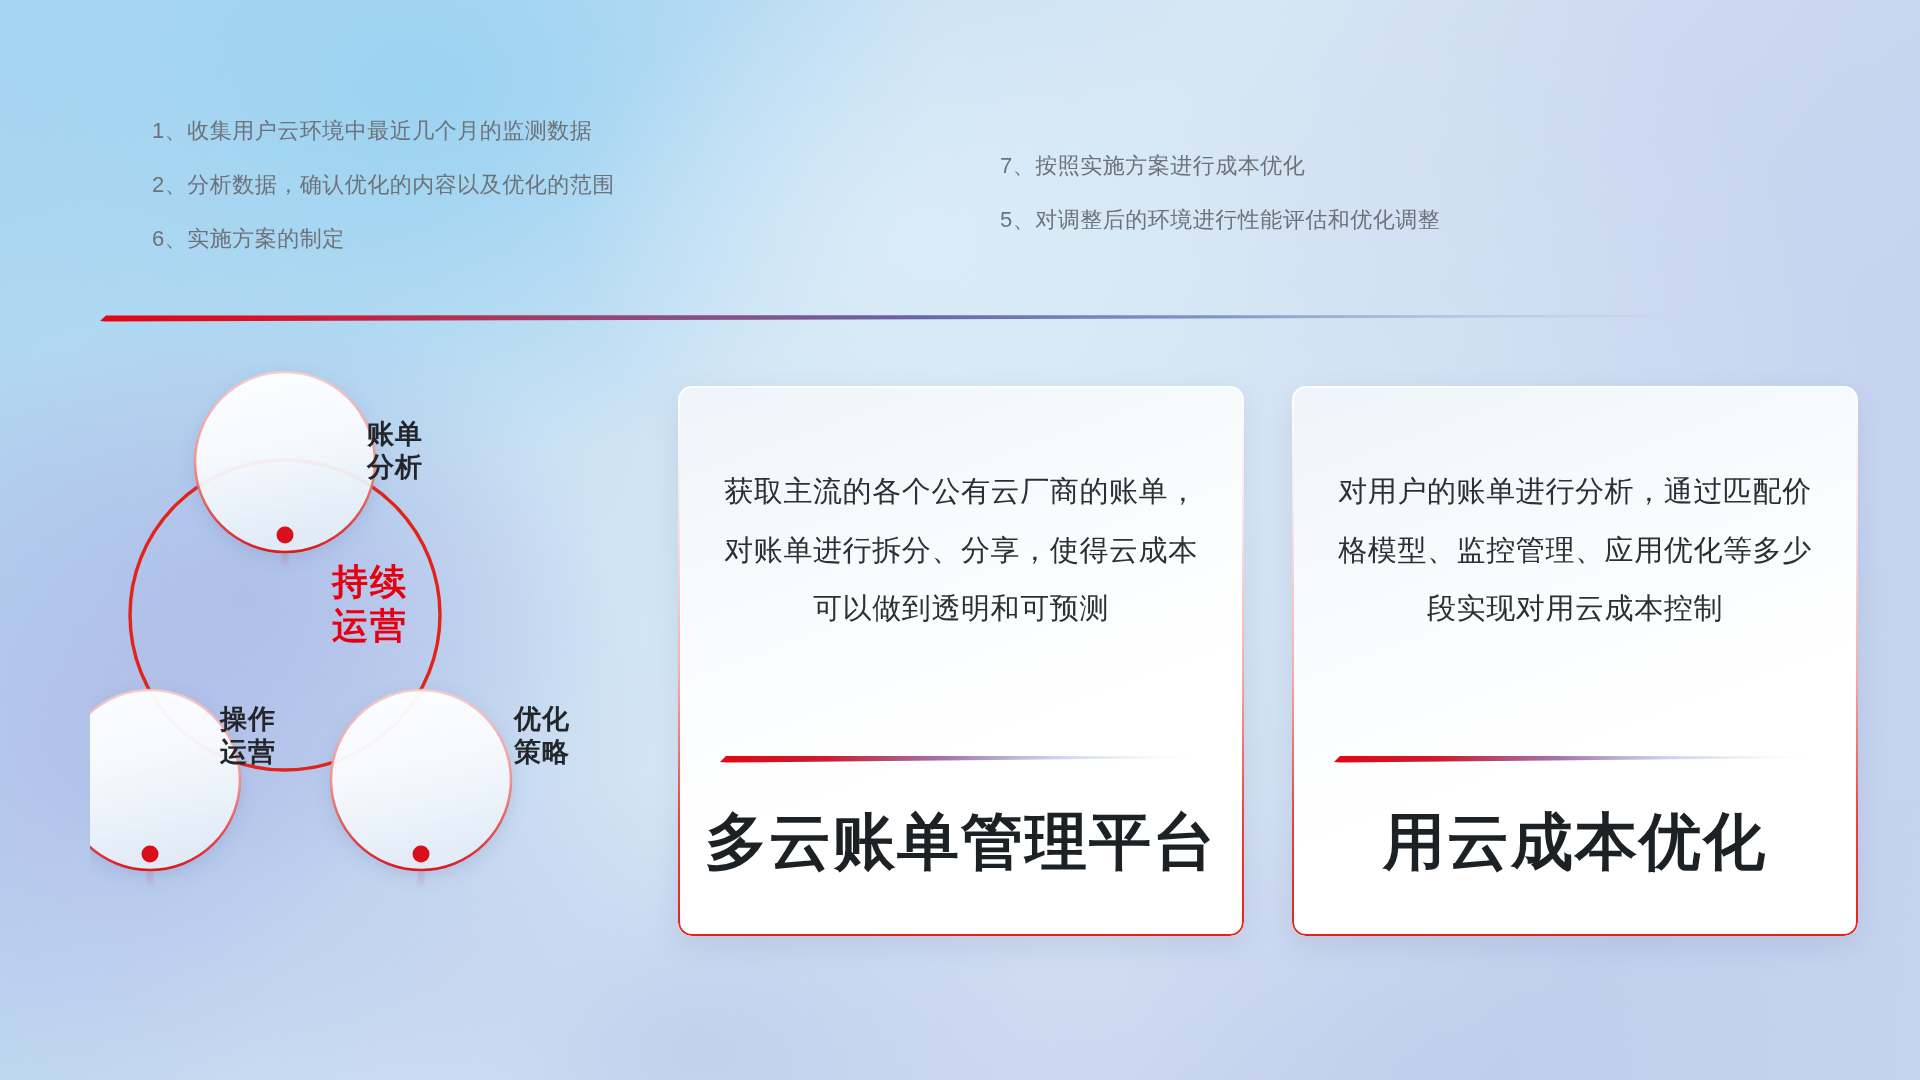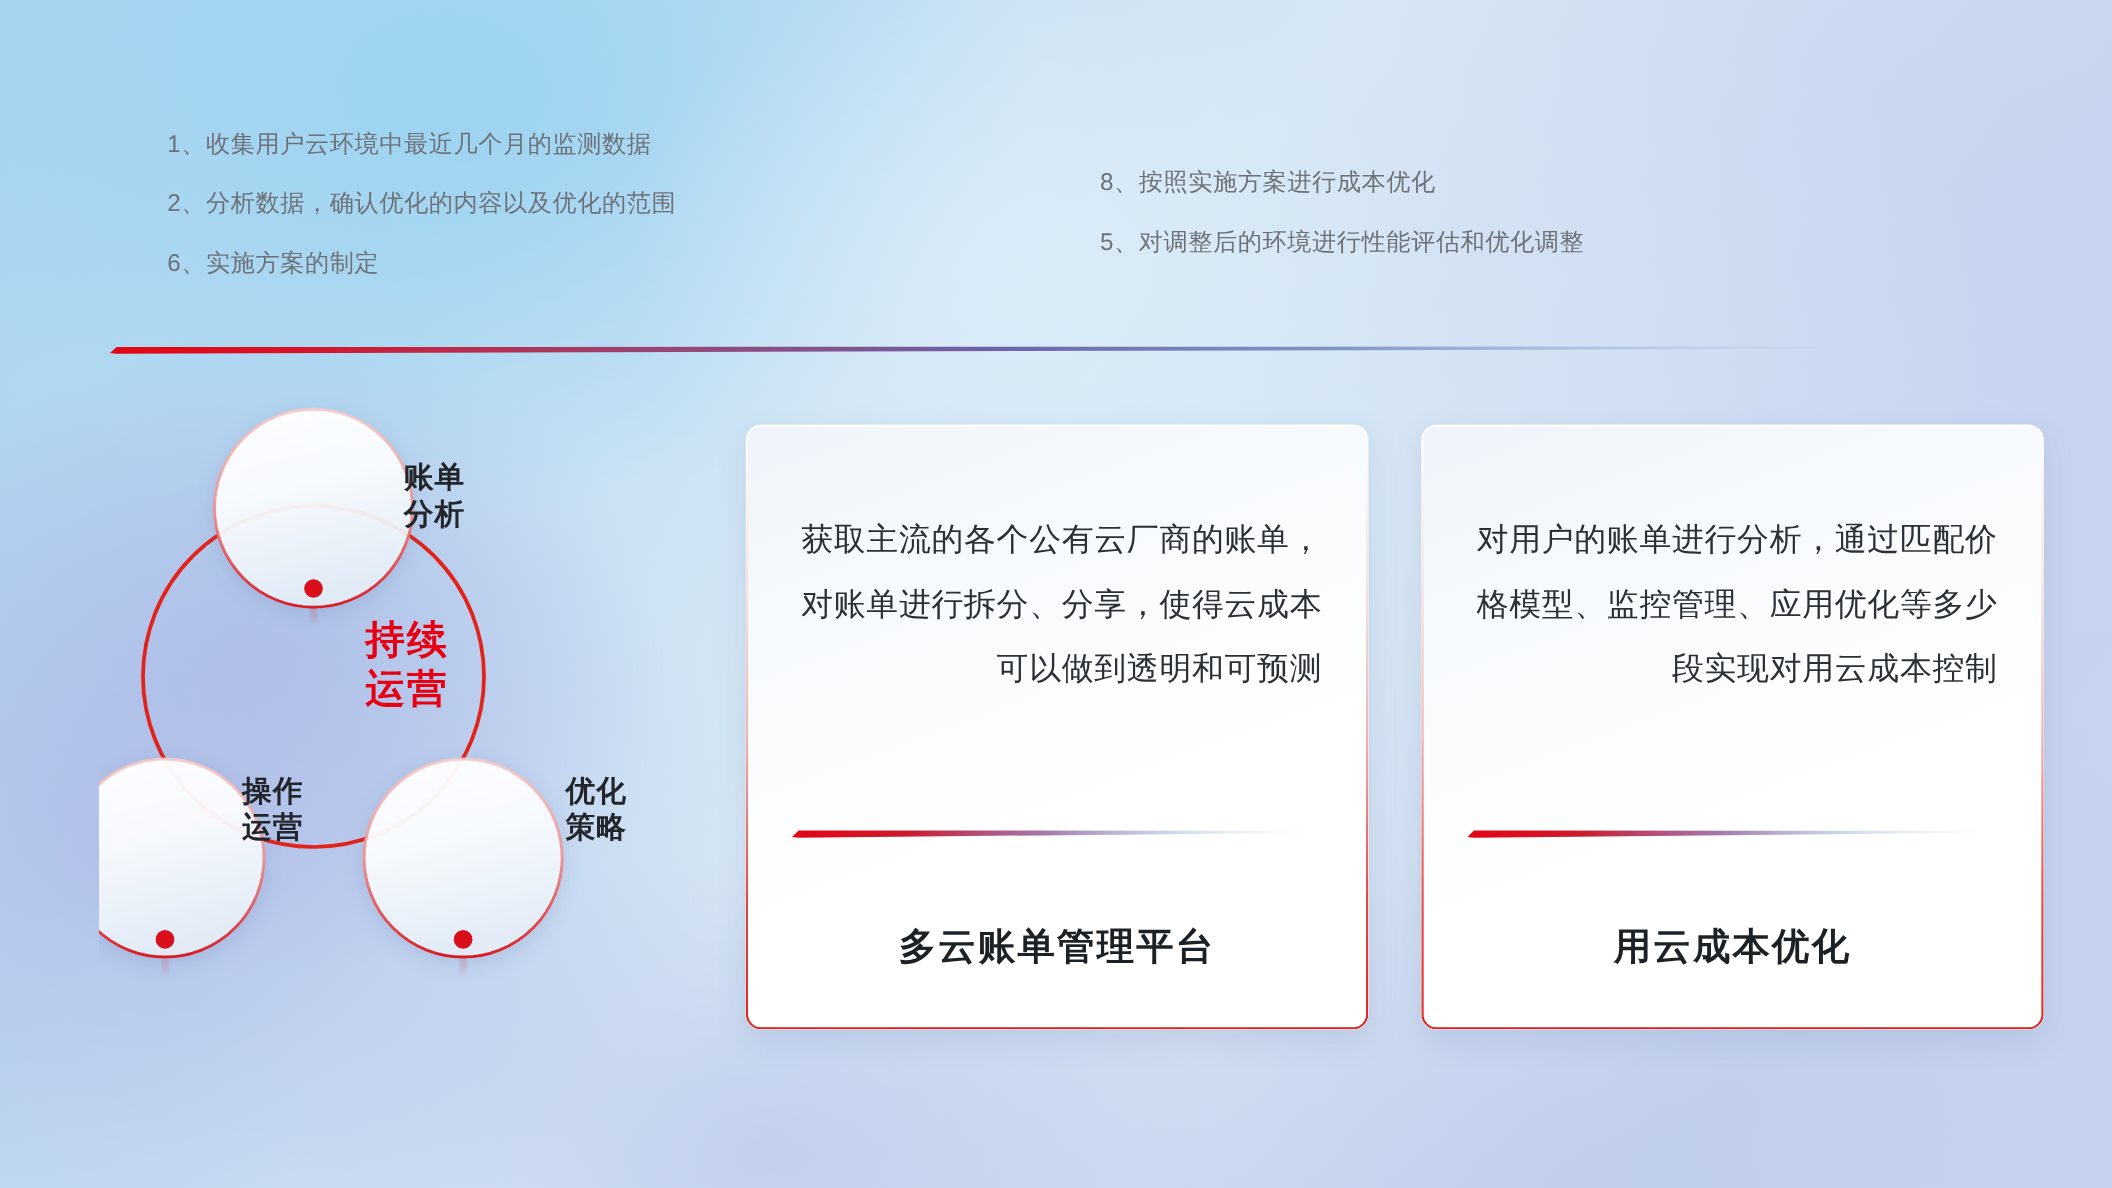--- a/index.html
+++ b/index.html
@@ -138,57 +138,57 @@
   .card-body {
     position: relative;
     z-index: 2;
     padding: 76px 42px 0 42px;
   }
   .card-desc {
     color: #2b3036;
     font-size: 29px;
     line-height: 2.02;
     letter-spacing: 0.6px;
-    text-align: right;
+    text-align: center;
   }
   .card-rule {
     position: absolute;
     left: 42px;
     bottom: 176px;
     width: 476px;
     height: 10px;
     z-index: 2;
   }
   .card-title {
     position: absolute;
     left: 0;
     right: 0;
     bottom: 52px;
     text-align: center;
     color: #1c2126;
-    font-size: 34px;
+    font-size: 62px;
     font-weight: bold;
     letter-spacing: 2px;
     z-index: 2;
     white-space: nowrap;
   }
 </style>
 </head>
 <body>
 
 <div id="slide">
 
   <div class="step-list" id="list-left">
     <div class="step">1、收集用户云环境中最近几个月的监测数据</div>
     <div class="step">2、分析数据，确认优化的内容以及优化的范围</div>
     <div class="step">6、实施方案的制定</div>
   </div>
 
   <div class="step-list" id="list-right">
-    <div class="step">8、按照实施方案进行成本优化</div>
+    <div class="step">7、按照实施方案进行成本优化</div>
     <div class="step">5、对调整后的环境进行性能评估和优化调整</div>
   </div>
 
   <div id="divider">
     <svg width="1600" height="14" viewBox="0 0 1600 14" xmlns="http://www.w3.org/2000/svg">
       <defs>
         <linearGradient id="divGrad" x1="0" y1="0" x2="1" y2="0">
           <stop offset="0" stop-color="#e30613" stop-opacity="1"></stop>
           <stop offset="0.10" stop-color="#d81226" stop-opacity="1"></stop>
           <stop offset="0.30" stop-color="#9a4370" stop-opacity="1"></stop>

